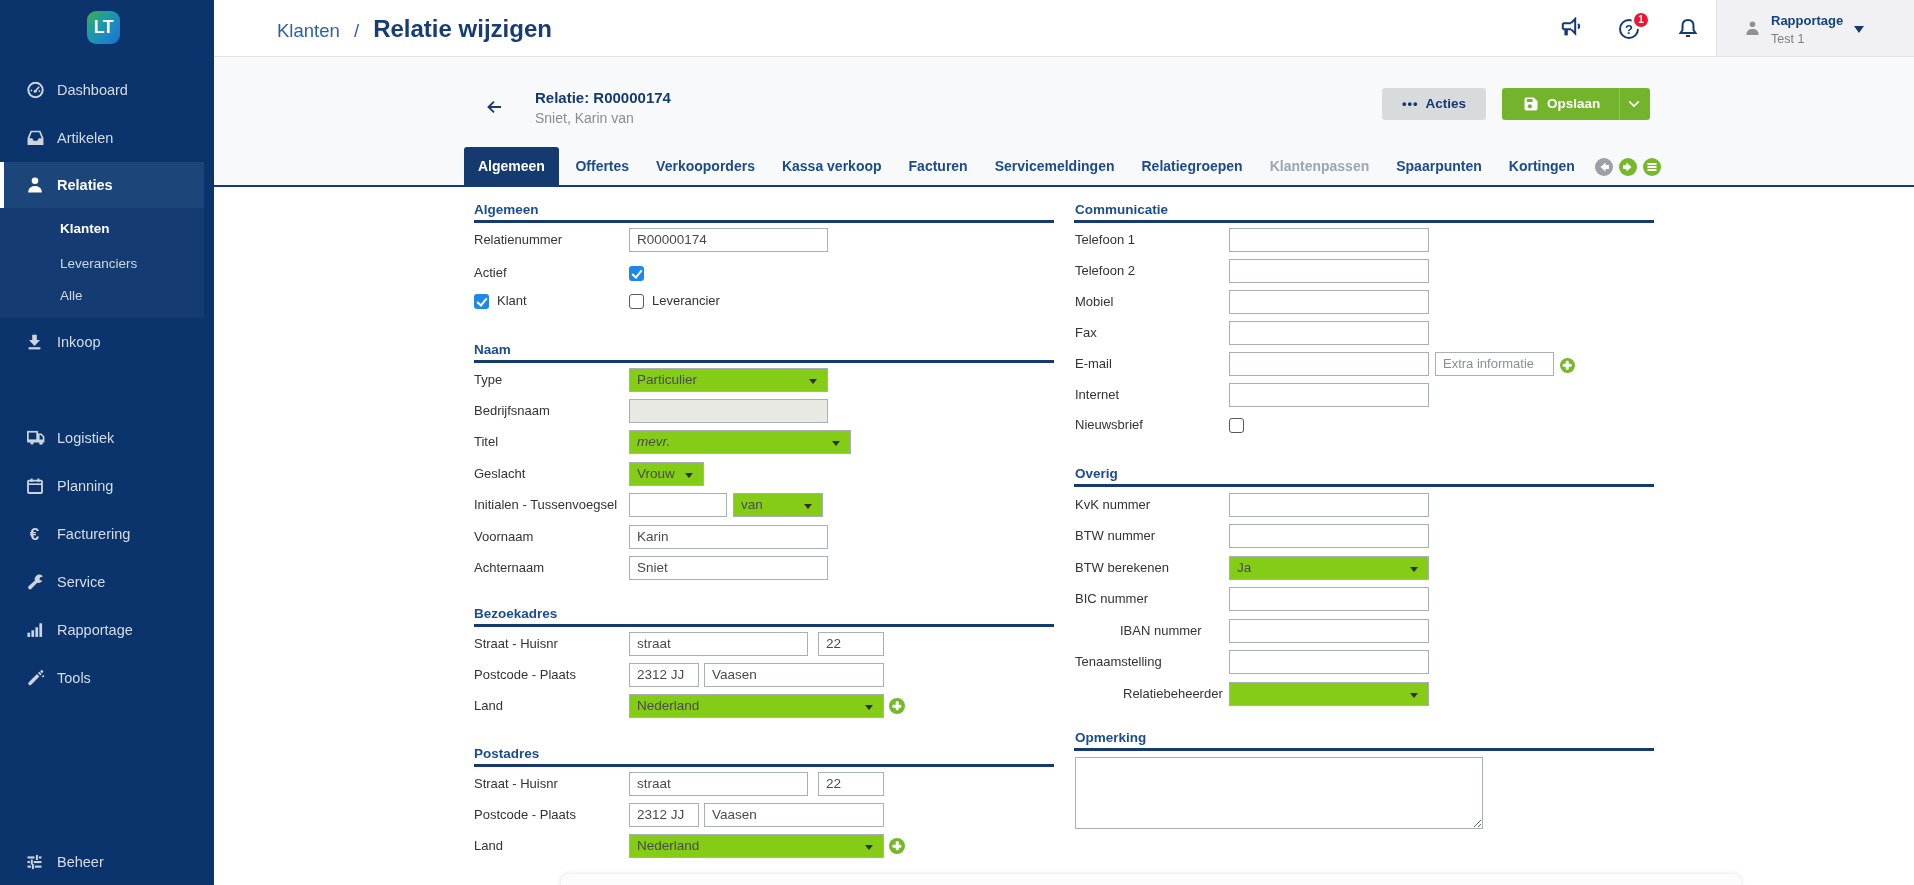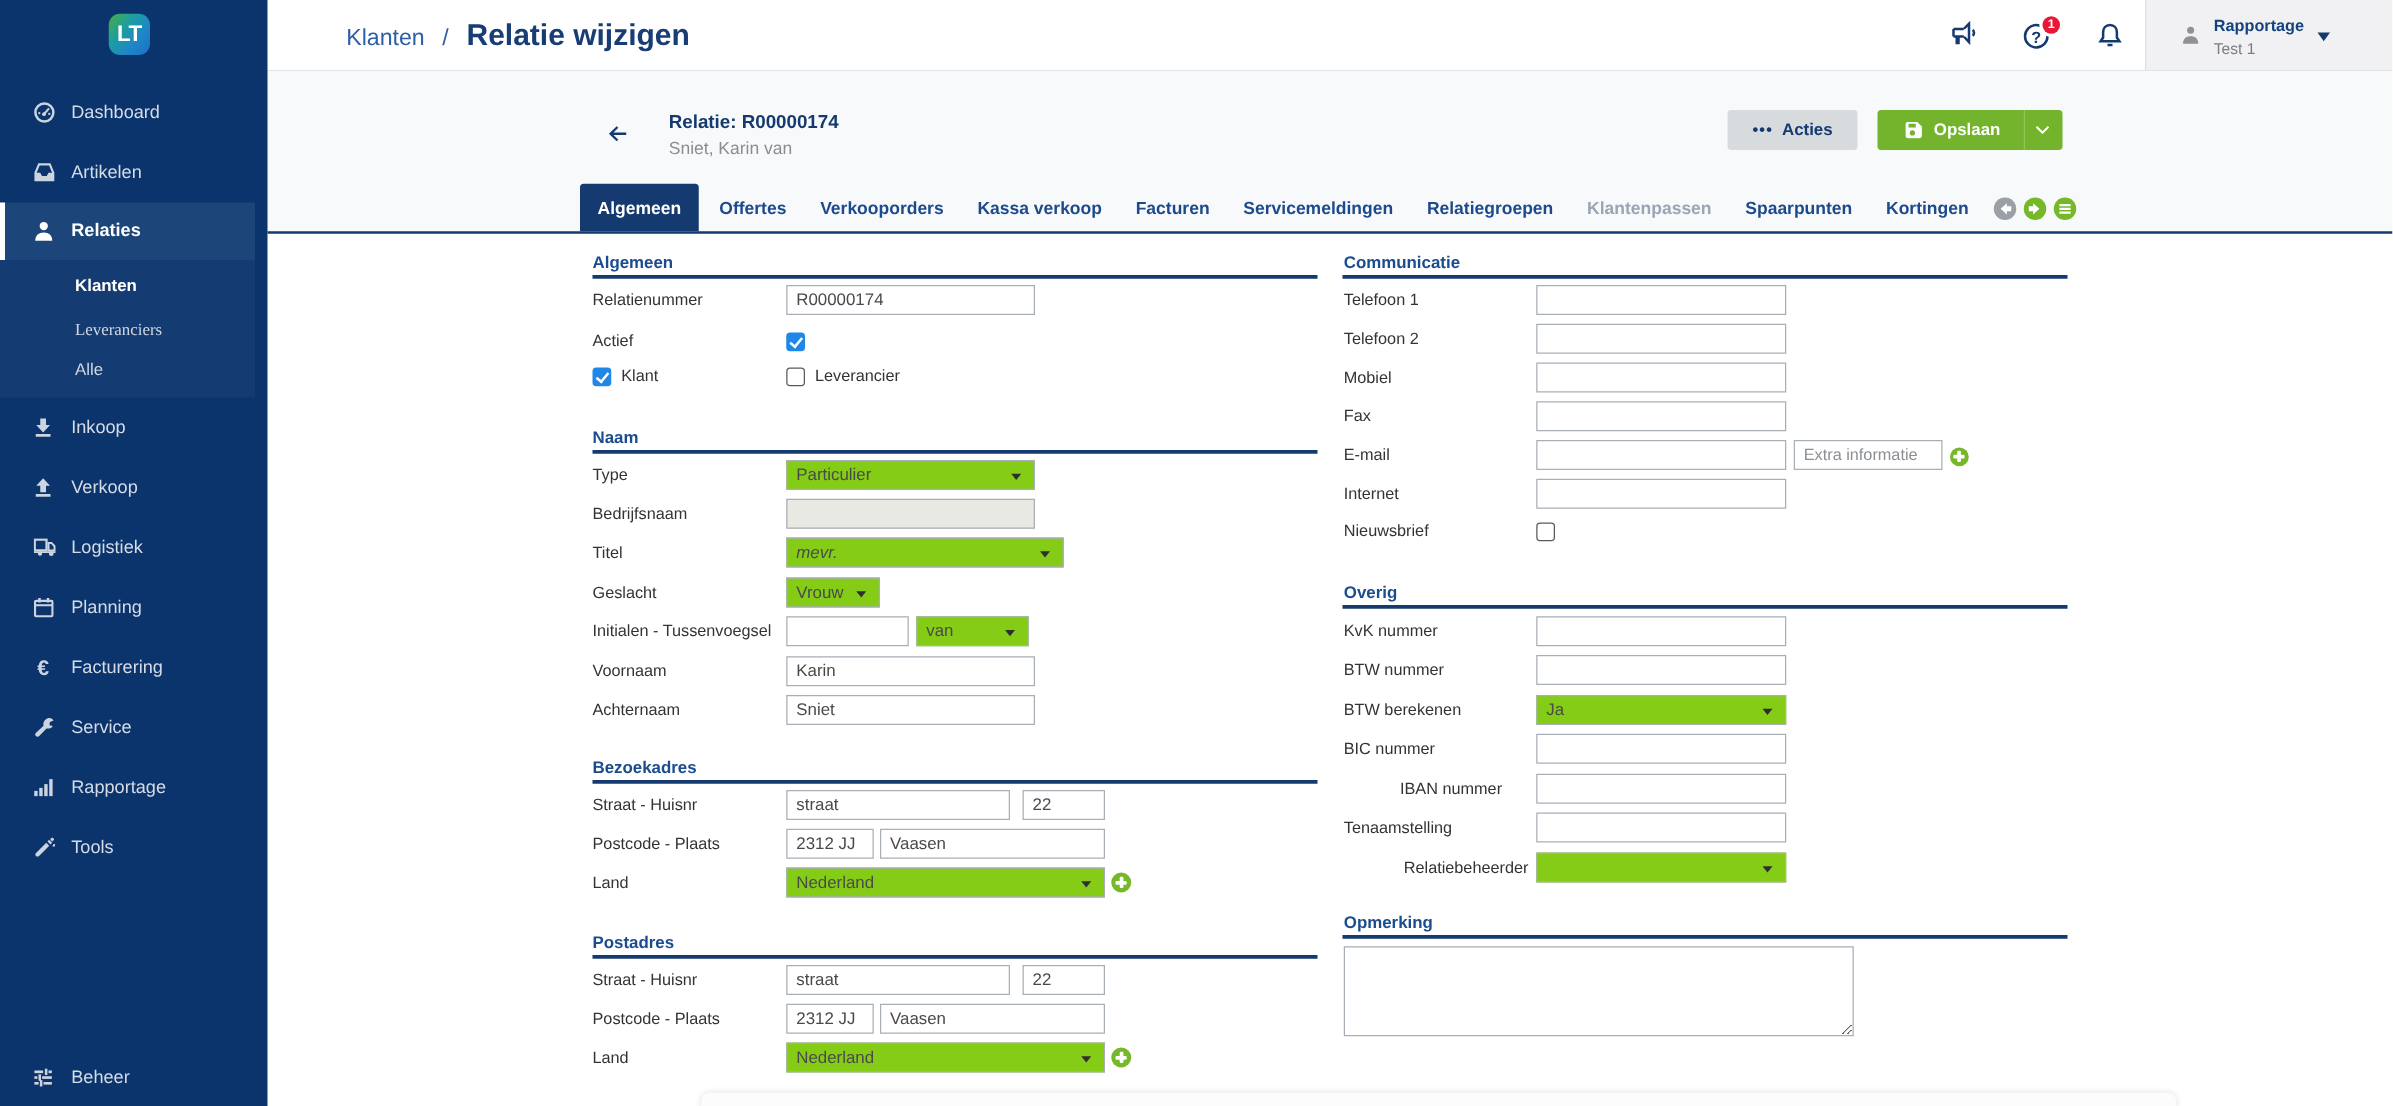--- a/index.html
+++ b/index.html
@@ -268,27 +268,20 @@
         </svg>
         <span class="t">Relaties</span>
       </div>
     <div class="mi" style="top:318px; height:48px;">
         <svg width="15" height="16" viewBox="0 0 15 16">
           <path fill="#ccd4e0" d="M5.2 0.8 H9.8 V6 H13 L7.5 12 L2 6 H5.2 Z"></path>
           <rect x="1.6" y="13.2" width="11.8" height="2.2" fill="#ccd4e0"></rect>
         </svg>
         <span class="t">Inkoop</span>
       </div>
-    <div class="mi" style="top:366px; height:48px;">
-        <svg width="15" height="16" viewBox="0 0 15 16">
-          <path fill="#ccd4e0" d="M7.5 0.5 L13 6.5 H9.8 V11.7 H5.2 V6.5 H2 Z"></path>
-          <rect x="1.6" y="13.2" width="11.8" height="2.2" fill="#ccd4e0"></rect>
-        </svg>
-        <span class="t">Verkoop</span>
-      </div>
     <div class="mi" style="top:414px; height:48px;">
         <svg width="18" height="15" viewBox="0 0 18 15">
           <rect x="0.8" y="1.2" width="9.4" height="8.6" fill="none" stroke="#ccd4e0" stroke-width="1.8"></rect>
           <path fill="none" stroke="#ccd4e0" stroke-width="1.6" d="M11.8 3.8 H14.2 L16.6 6.4 V9.8 H11.8 Z"></path>
           <path stroke="#ccd4e0" stroke-width="1.4" d="M0.2 11.2 H17.4"></path>
           <circle cx="5" cy="12.4" r="1.7" fill="#ccd4e0"></circle>
           <circle cx="14" cy="12.4" r="1.9" fill="#ccd4e0"></circle>
         </svg>
         <span class="t">Logistiek</span>
       </div>
@@ -344,17 +337,17 @@
             <rect x="6.7" y="6.5" width="7.8" height="2.1"></rect>
             <rect x="0.5" y="11.1" width="3.4" height="2.1"></rect>
             <rect x="4.9" y="9.6" width="2" height="5.1"></rect>
             <rect x="7.8" y="11.1" width="6.7" height="2.1"></rect>
           </g>
         </svg>
         <span class="t">Beheer</span>
       </div>
     <div id="submenu"></div>
     <div class="smi cur" style="top:221px;">Klanten</div>
-    <div class="smi" style="top:256px;font-family:Liberation Serif, serif;">Leveranciers</div>
+    <div class="smi" style="top:256px;">Leveranciers</div>
     <div class="smi" style="top:288px;">Alle</div>
   </div>
 
 </div>
 
 </body></html>

